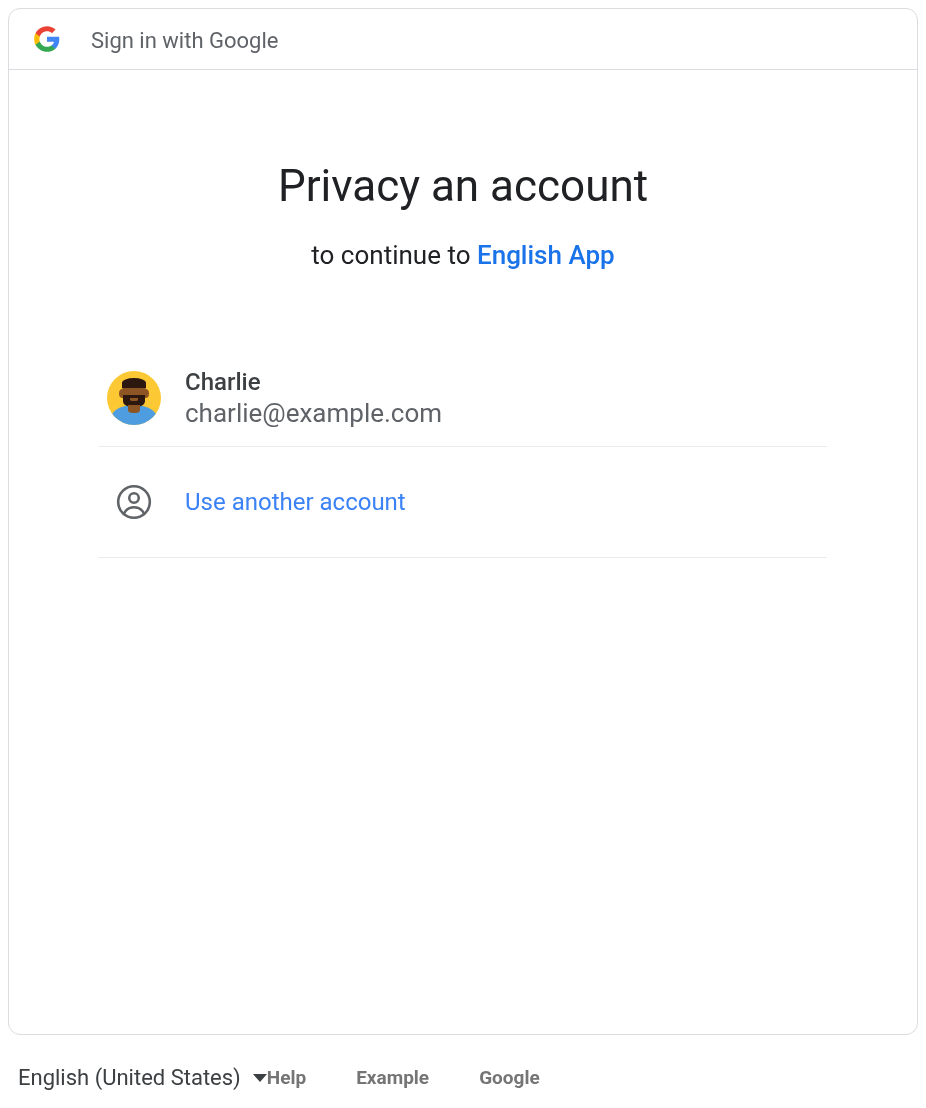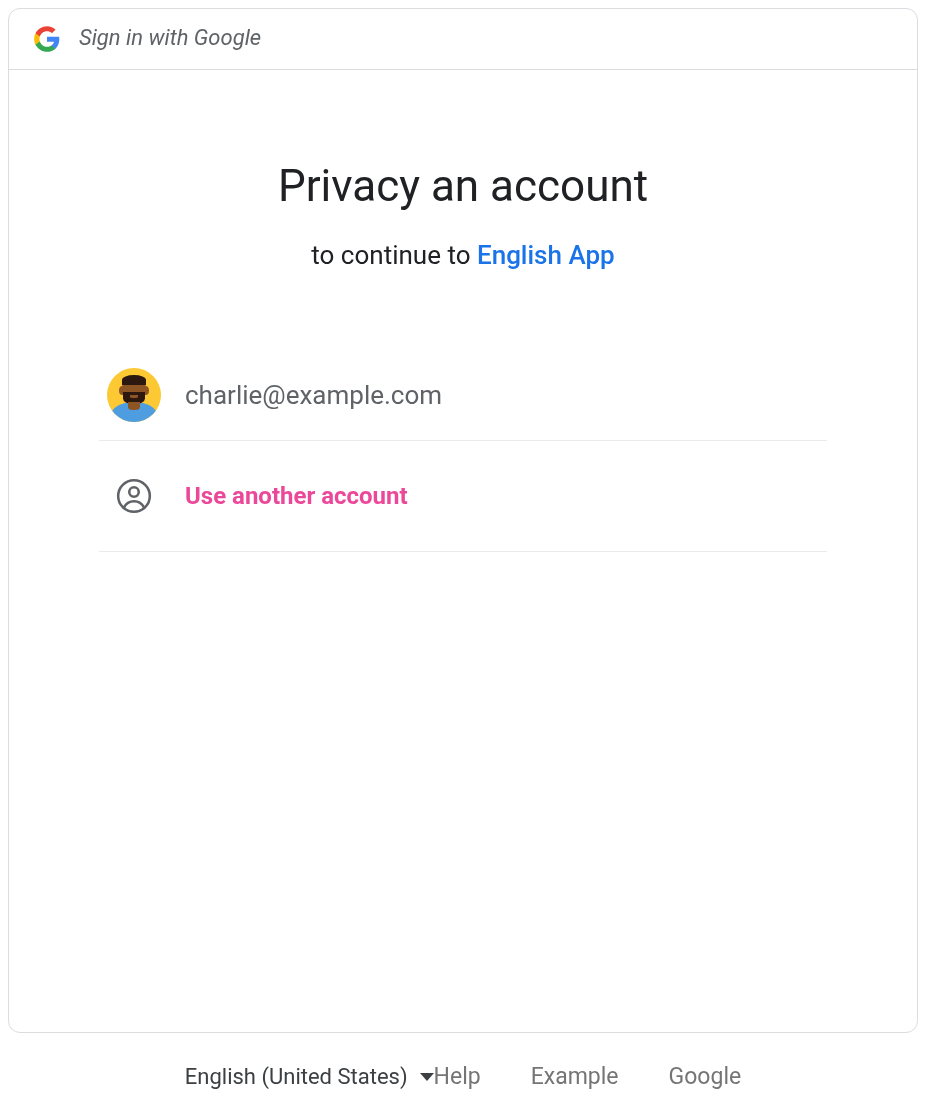--- a/index.html
+++ b/index.html
@@ -22,25 +22,24 @@
       border: 1px solid #dadce0;
       border-radius: 12px;
       overflow: hidden;
       flex: 1;
       display: flex;
       flex-direction: column;
     }
     
     .card-header {
       display: flex;
-      align-items: flex-start;
+      align-items: flex-end;
       padding: 16px 24px;
       border-bottom: 1px solid #dadce0;
-      gap: 18px;
-      font-style: italic;
+      gap: 30px;
     }
     
     .google-logo {
       width: 28px;
       height: 28px;
       flex-shrink: 0;
     }
     
     .header-text {
       font-size: 22px;
@@ -214,28 +213,28 @@
       flex-shrink: 0;
     }
     
     .person-icon svg {
       width: 38px;
       height: 38px;
     }
     
     .another-account-text {
       font-size: 24px;
-      color: #ec4899;
-      font-weight: 700;
+      color: #3b82f6;
+      font-weight: 400;
     }
     
     .footer {
       display: flex;
       align-items: center;
-      justify-content: center;
+      justify-content: flex-start;
       padding: 30px 10px 10px 10px;
     }
     
     .language-selector {
       display: flex;
       align-items: center;
       gap: 12px;
       cursor: pointer;
     }
     
@@ -251,23 +250,23 @@
       border-right: 7px solid transparent;
       border-top: 8px solid #3c4043;
     }
     
     .footer-links {
       display: flex;
       gap: 50px;
     }
     
     .footer-link {
-      font-size: 23px;
+      font-size: 19px;
       color: #757575;
-      font-weight: 400;
+      font-weight: 700;
       cursor: pointer;
     }
   </style>
 </head>
 <body>
 
 <div class="card">
   <div class="card-header">
     <div class="google-logo">
       <svg viewBox="0 0 48 48">
@@ -292,20 +291,21 @@
           <div class="avatar-body"></div>
           <div class="avatar-neck"></div>
           <div class="avatar-ear-l"></div>
           <div class="avatar-ear-r"></div>
           <div class="avatar-head"></div>
           <div class="avatar-hair"></div>
           <div class="avatar-beard"></div>
           <div class="avatar-mouth"></div>
         </div>
         <div class="account-info">
+          <div class="account-name">Charlie</div>
           <div class="account-email">charlie@example.com</div>
         </div>
       </div>
 
       <div class="another-account-row">
         <div class="person-icon">
           <svg viewBox="0 0 24 24" fill="none" stroke="#5f6368" stroke-width="1.6">
             <circle cx="12" cy="12" r="10"></circle>
             <circle cx="12" cy="9.5" r="3"></circle>
             <path d="M5.5 19.5c1.4-2.8 4-4.2 6.5-4.2s5.1 1.4 6.5 4.2" stroke-linecap="round"></path>

